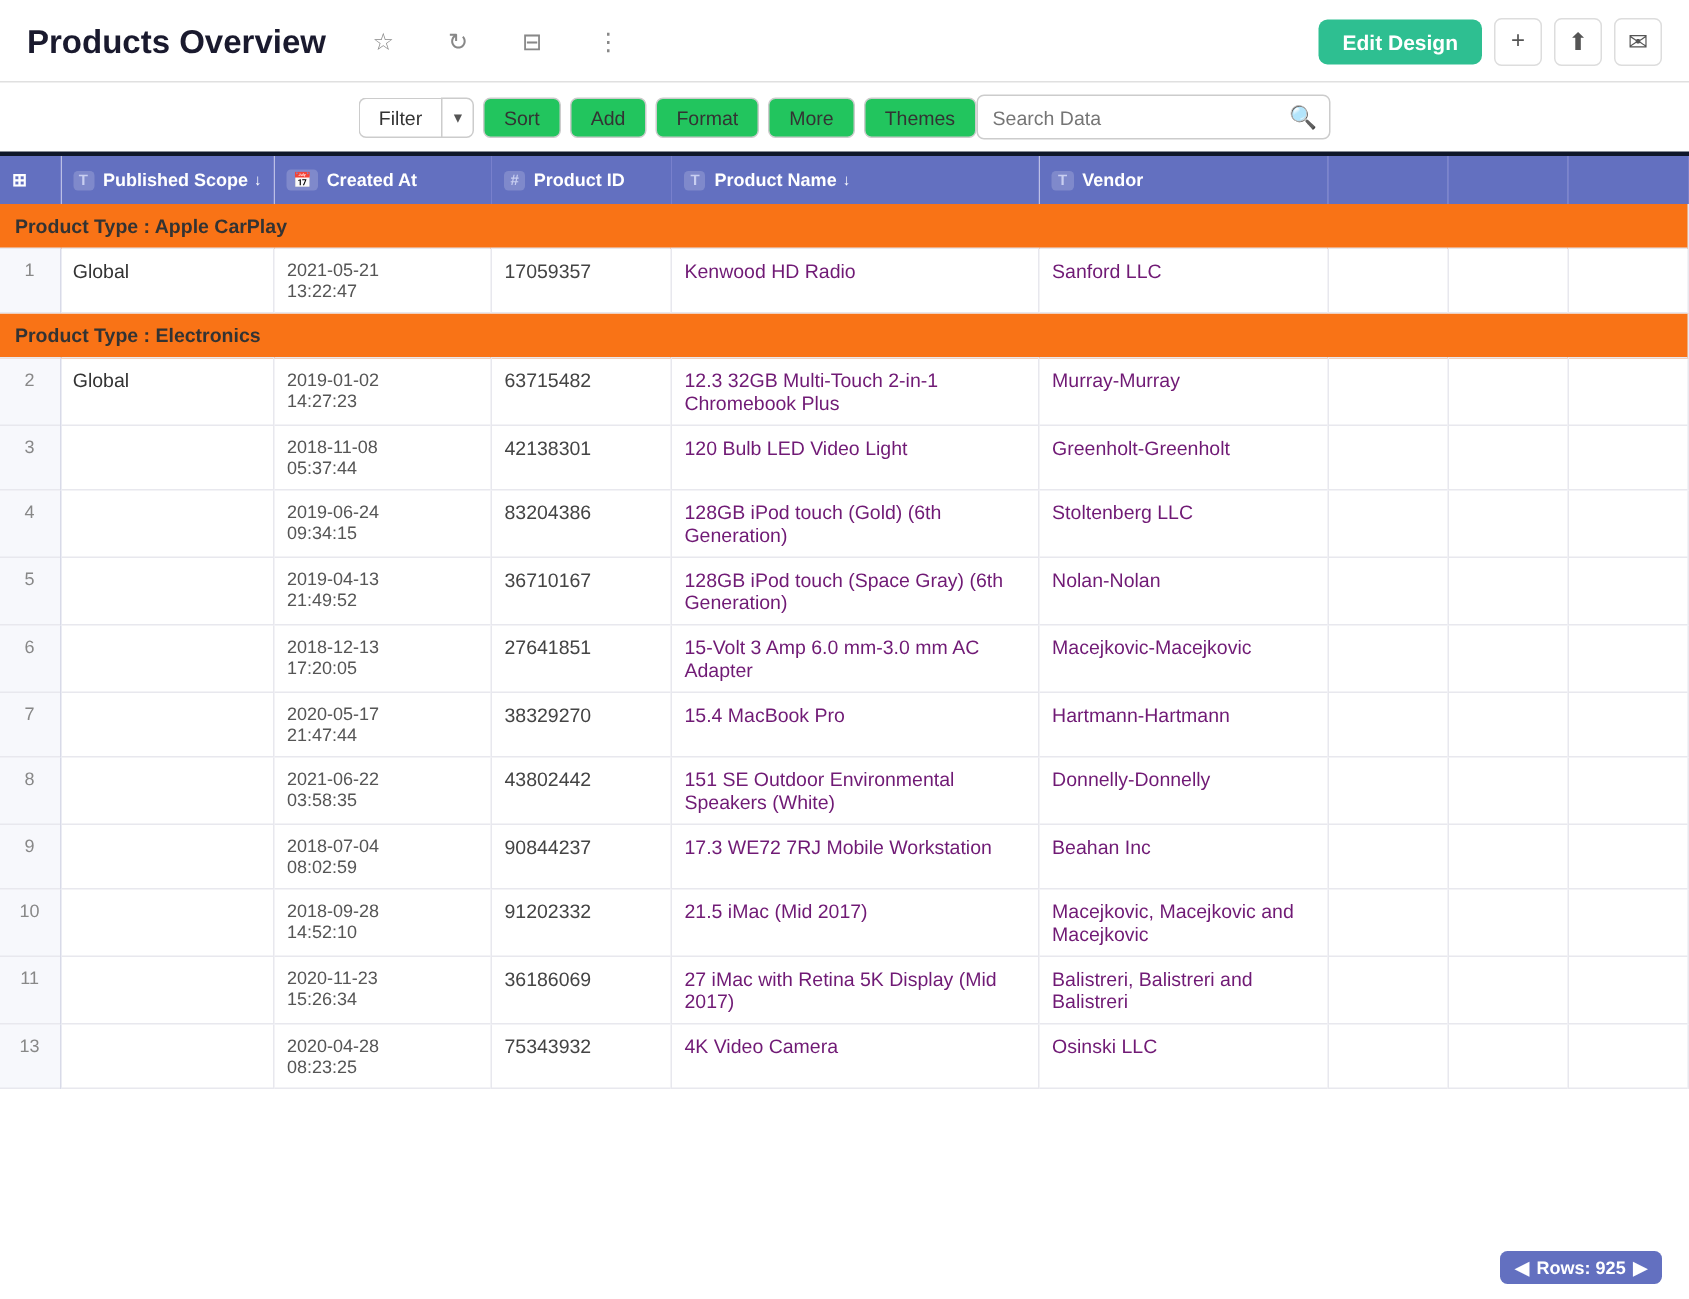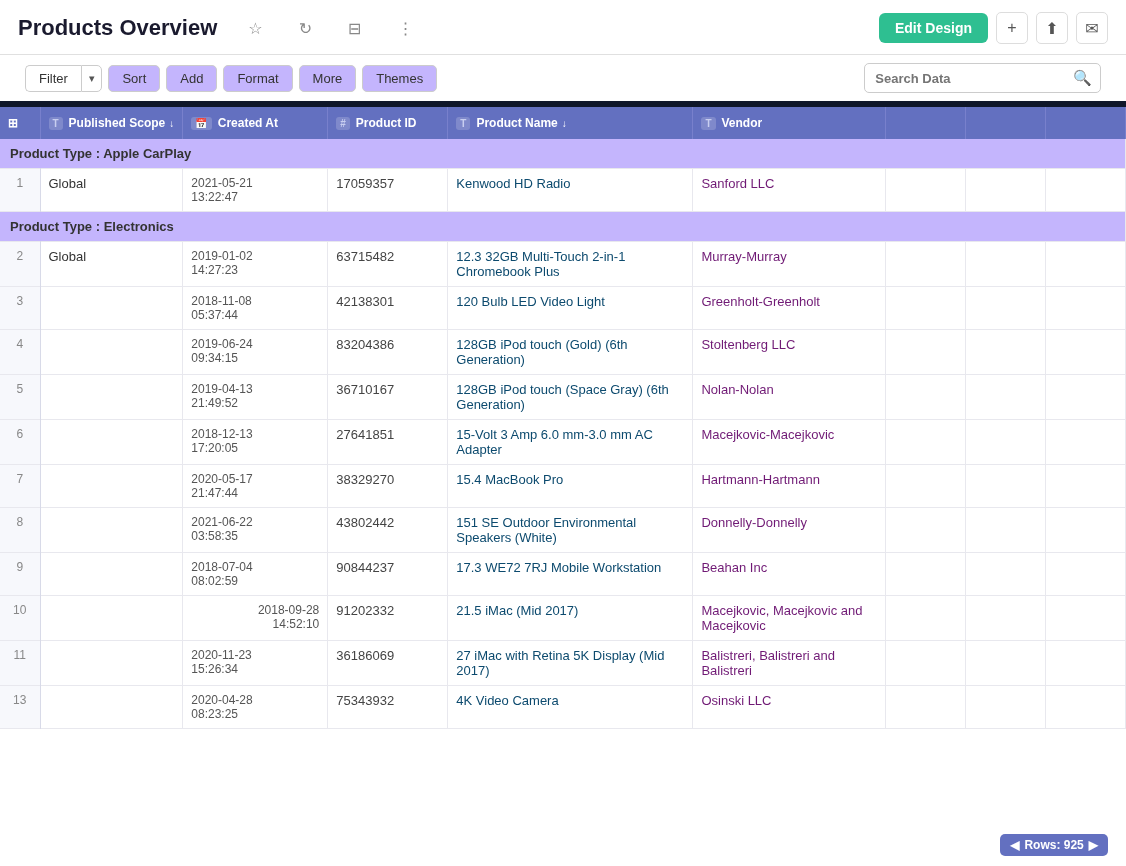--- a/index.html
+++ b/index.html
@@ -19,35 +19,35 @@
     }
     .header-right { display: flex; align-items: center; gap: 8px; }
     .edit-design-btn {
       background: #2ebf91; color: #fff; border: none; border-radius: 6px; padding: 7px 16px; font-size: 14px; font-weight: 600; cursor: pointer;
     }
     .icon-btn {
       background: none; border: 1px solid #ddd; border-radius: 5px; width: 32px; height: 32px; display: flex; align-items: center; justify-content: center; cursor: pointer; color: #555; font-size: 16px;
     }
 
     .toolbar {
-      display: flex; align-items: center; justify-content: space-between;
-      padding: 8px 25px; border-bottom: 6px solid #0f172a;
+      display: flex; align-items: center; justify-content: center;
+      padding: 8px 25px; border-bottom: 3px solid #0f172a;
     }
     .toolbar-left { display: flex; align-items: center; gap: 6px; }
     .toolbar-btn {
-      border: 1px solid #ccc; background: #c4b5fd; border-radius: 5px; padding: 5px 13px; font-size: 13px; cursor: pointer; color: #333;
+      border: 1px solid #ccc; background: #22c55e; border-radius: 5px; padding: 5px 13px; font-size: 13px; cursor: pointer; color: #333;
     }
     .filter-btn-group { display: flex; align-items: stretch; }
     .filter-main { border: 1px solid #ccc; background: #fff; border-right: none; border-radius: 5px 0 0 5px; padding: 5px 13px; font-size: 13px; cursor: pointer; color: #333; }
     .filter-caret { border: 1px solid #ccc; background: #fff; border-radius: 0 5px 5px 0; padding: 5px 7px; font-size: 11px; cursor: pointer; color: #555; }
 
     .search-box {
       display: flex; align-items: center; border: 1px solid #ccc; border-radius: 5px; overflow: hidden; background: #fff;
     }
-    .search-input { border: none; outline: none; padding: 6px 10px; font-size: 13px; width: 200px; background: transparent; font-weight: bold; }
+    .search-input { border: none; outline: none; padding: 6px 10px; font-size: 13px; width: 200px; background: transparent; }
     .search-icon-btn { background: none; border: none; cursor: pointer; padding: 5px 8px; color: #888; font-size: 15px; }
 
     .table-wrapper { overflow-x: auto; overflow-y: auto; height: calc(100vh - 115px); }
     table { width: 100%; border-collapse: collapse; min-width: 900px; }
 
     thead tr { background: #6370c0; color: #fff; }
     thead th {
       padding: 9px 8px; text-align: left; font-weight: 600; font-size: 12px;
       border-right: 1px solid #7880cc; white-space: nowrap; position: sticky; top: 0; z-index: 10;
       background: #6370c0;
@@ -56,24 +56,24 @@
     thead th .th-inner { display: flex; align-items: center; gap: 4px; }
     .sort-arrow { font-size: 10px; }
     .th-icon { font-size: 10px; color: #c8cef0; background: rgba(255,255,255,0.18); border-radius: 3px; padding: 1px 4px; margin-right: 2px; }
 
     tbody tr { border-bottom: 1px solid #e8e8ee; }
     td { padding: 7px 8px; vertical-align: top; font-size: 13px; border-right: 1px solid #e8e8ee; }
     td.row-num { text-align: center; color: #888; font-size: 12px; background: #f7f8fc; width: 32px; border-right: 1px solid #d8dae8; }
     td.published-scope { color: #333; font-weight: 500; }
     td.created-at { color: #555; white-space: pre; font-size: 12px; }
     td.product-id { color: #444; }
-    td.product-name { color: #0c4a6e; }
+    td.product-name { color: #701a75; }
     td.vendor { color: #701a75; }
 
-    .group-row { background: #c4b5fd; }
+    .group-row { background: #f97316; }
     .group-row td { font-weight: 700; color: #333; padding: 7px 10px; font-size: 13px; }
 
     .col-checkbox { width: 32px; background: #6370c0; }
     .col-pub-scope { min-width: 140px; }
     .col-created { min-width: 145px; }
     .col-prod-id { min-width: 120px; }
     .col-prod-name { min-width: 200px; }
     .col-vendor { min-width: 150px; }
     .col-extra { min-width: 80px; }
 
@@ -278,21 +278,21 @@
           <td class="product-id">90844237</td>
           <td class="product-name">17.3 WE72 7RJ Mobile Workstation</td>
           <td class="vendor">Beahan Inc</td>
           <td></td>
           <td></td>
           <td></td>
         </tr>
         <tr>
           <td class="row-num">10</td>
           <td class="published-scope"></td>
-          <td class="created-at" style="white-space: pre; text-align: right;">2018-09-28
+          <td class="created-at" style="white-space: pre;">2018-09-28
 14:52:10</td>
           <td class="product-id">91202332</td>
           <td class="product-name">21.5 iMac (Mid 2017)</td>
           <td class="vendor">Macejkovic, Macejkovic and Macejkovic</td>
           <td></td>
           <td></td>
           <td></td>
         </tr>
         <tr>
           <td class="row-num">11</td>

